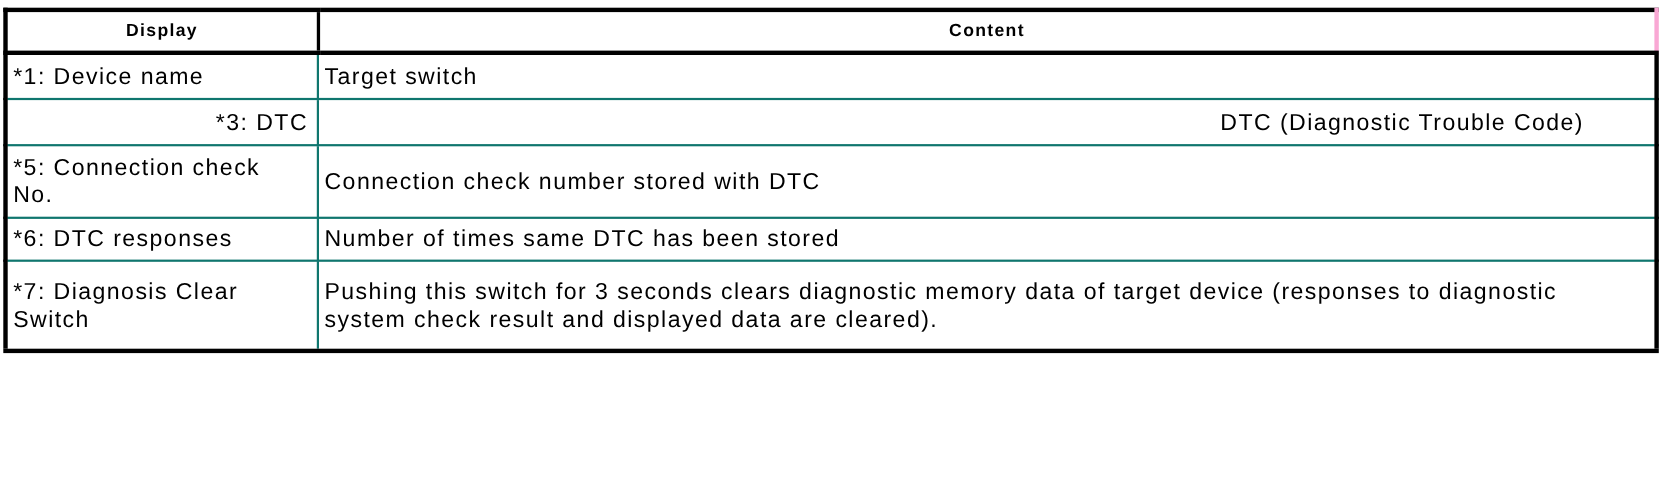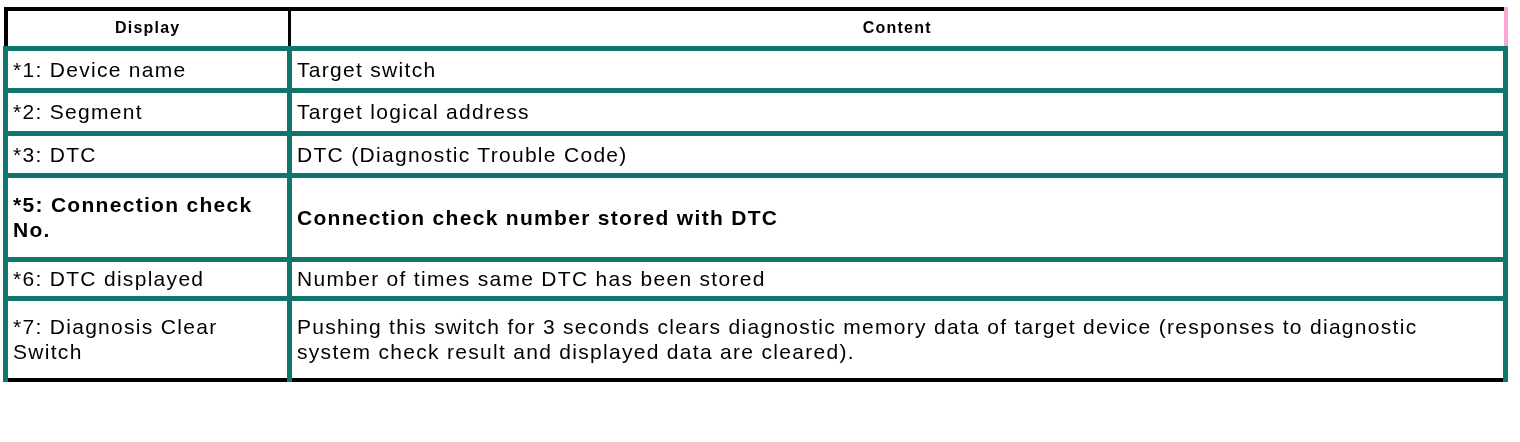--- a/index.html
+++ b/index.html
@@ -39,21 +39,21 @@
     vertical-align: middle;
     padding: 2px 4px;
   }
   table.ref-table th:first-child {
     border-left: 4px solid #000000;
     border-right: 3px solid #000000;
   }
   table.ref-table th:last-child { border-right: 4px solid #f9a8d4; }
 
   table.ref-table td {
-    border: 5px solid #0f766e;
+    border: 2px solid #0f766e;
     font-size: 21px;
     letter-spacing: 1.3px;
     line-height: 25px;
     vertical-align: middle;
     padding: 3px 8px 3px 5px;
     overflow: hidden;
   }
   td.display-cell {
     border-left: 4px solid #000000;
     border-right: 3px solid #000000;
@@ -63,23 +63,23 @@
   td.content-cell .content-text {
     display: block;
     max-width: 1145px; 
   }
   tbody tr:last-child td { border-bottom: 4px solid #000000; }
 
   
   tr.hdr-row  { height: 39px; }
   tr.row-0    { height: 42px; }
   tr.row-1    { height: 43px; }
-  tr.row-2    { height: 42px; }
+  tr.row-2    { height: 42px; text-align: right; }
   tr.row-3    { height: 74px; }
-  tr.row-4    { height: 84px; font-weight: bold; }
+  tr.row-4    { height: 66px; }
   tr.row-5    { height: 39px; }
   tr.row-6    { height: 82px; margin-left: 12px; }
 </style>
 </head>
 <body>
 
 <table class="ref-table">
   <colgroup>
     <col class="col-display">
     <col class="col-content">
@@ -90,40 +90,34 @@
       <th>Content</th>
     </tr>
   </thead>
   <tbody>
     <tr class="row-0">
       <td class="display-cell">*1: Device name</td>
       <td class="content-cell">
           <span class="content-text">Target switch</span>
         </td>
     </tr>
-    <tr class="row-1">
-      <td class="display-cell">*2: Segment</td>
-      <td class="content-cell">
-          <span class="content-text">Target logical address</span>
-        </td>
-    </tr>
     <tr class="row-2">
       <td class="display-cell">*3: DTC</td>
       <td class="content-cell">
           <span class="content-text">DTC (Diagnostic Trouble Code)</span>
         </td>
     </tr>
     <tr class="row-4">
       <td class="display-cell">*5: Connection check No.</td>
       <td class="content-cell">
           <span class="content-text">Connection check number stored with DTC</span>
         </td>
     </tr>
     <tr class="row-5">
-      <td class="display-cell">*6: DTC displayed</td>
+      <td class="display-cell">*6: DTC responses</td>
       <td class="content-cell">
           <span class="content-text">Number of times same DTC has been stored</span>
         </td>
     </tr>
     <tr class="row-6">
       <td class="display-cell">*7: Diagnosis Clear Switch</td>
       <td class="content-cell">
           <span class="content-text">Pushing this switch for 3 seconds clears diagnostic memory data of target device (responses to diagnostic system check result and displayed data are cleared).</span>
         </td>
     </tr>

